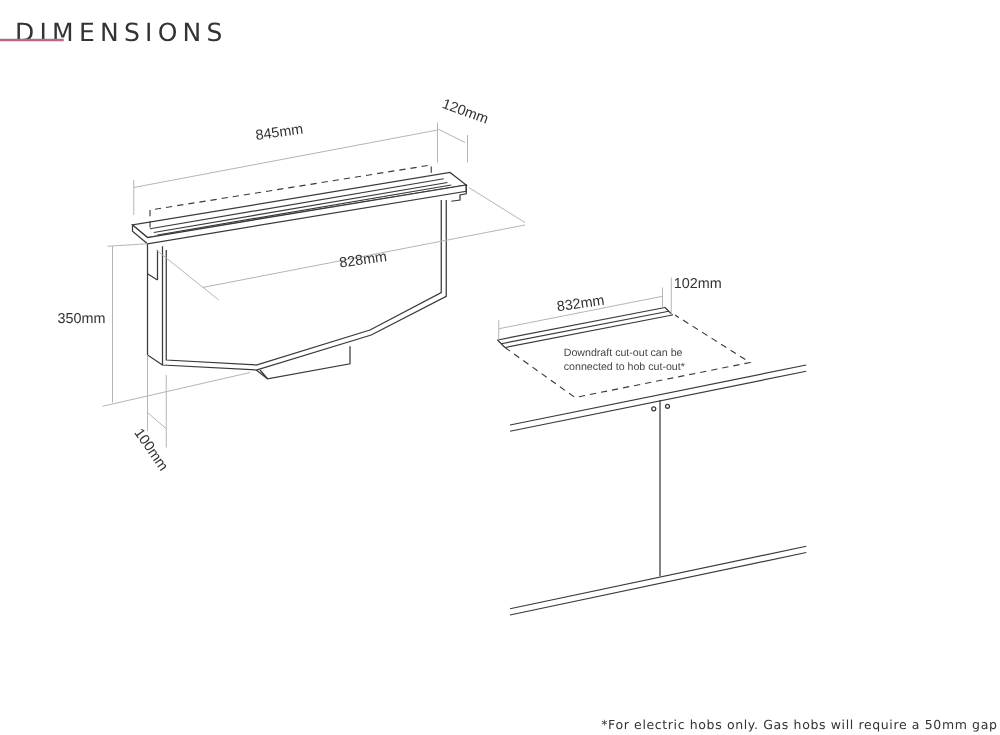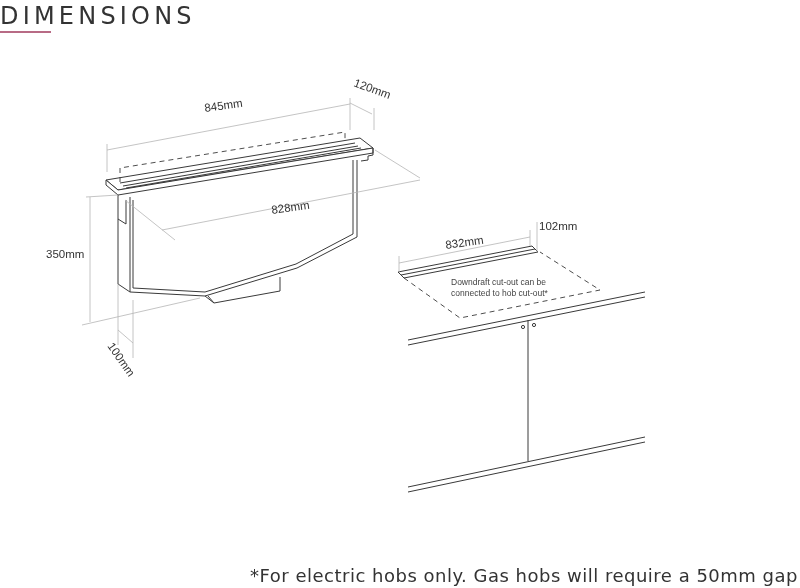--- a/index.html
+++ b/index.html
@@ -1,24 +1,24 @@
 <!DOCTYPE html>
 <html><head>
 <meta charset="utf-8">
 <style>
   html, body { margin: 0; padding: 0; background: #ffffff; }
   body { width: 800px; height: 588px; position: relative; overflow: hidden;
          font-family: "Liberation Sans", "DejaVu Sans", sans-serif; color: #333; }
-  .title { position: absolute; left: 0; top: 2px; font-size: 24px; letter-spacing: 4.2px;
-           color: #333; font-weight: normal; margin: 0; font-family: "DejaVu Sans", sans-serif; }
+  .title { position: absolute; left: 0; top: 2px; font-size: 20px; letter-spacing: 4.2px;
+           color: #333; font-weight: normal; margin: 12px; font-family: "DejaVu Sans", sans-serif; }
   .title-underline { position: absolute; left: 0; top: 31px; width: 51px; height: 2px; }
   svg.diagram { position: absolute; left: 0; top: 0; }
   .dim-text { font-family: "Liberation Sans", sans-serif; font-size: 11.5px; fill: #333; }
   .note-text { font-family: "Liberation Sans", sans-serif; font-size: 8.5px; fill: #444; }
-  .footnote { position: absolute; right: 2px; bottom: 2px; font-size: 18px; color: #333;
+  .footnote { position: absolute; right: 2px; bottom: 2px; font-size: 10px; color: #333;
               letter-spacing: 0.5px; font-family: "DejaVu Sans", sans-serif; }
 </style>
 </head>
 <body>
 
 <h1 class="title">DIMENSIONS</h1>
 <div class="title-underline" style="background:#b86b85;"></div>
 
 <svg class="diagram" width="800" height="588" viewBox="0 0 800 588">
 

